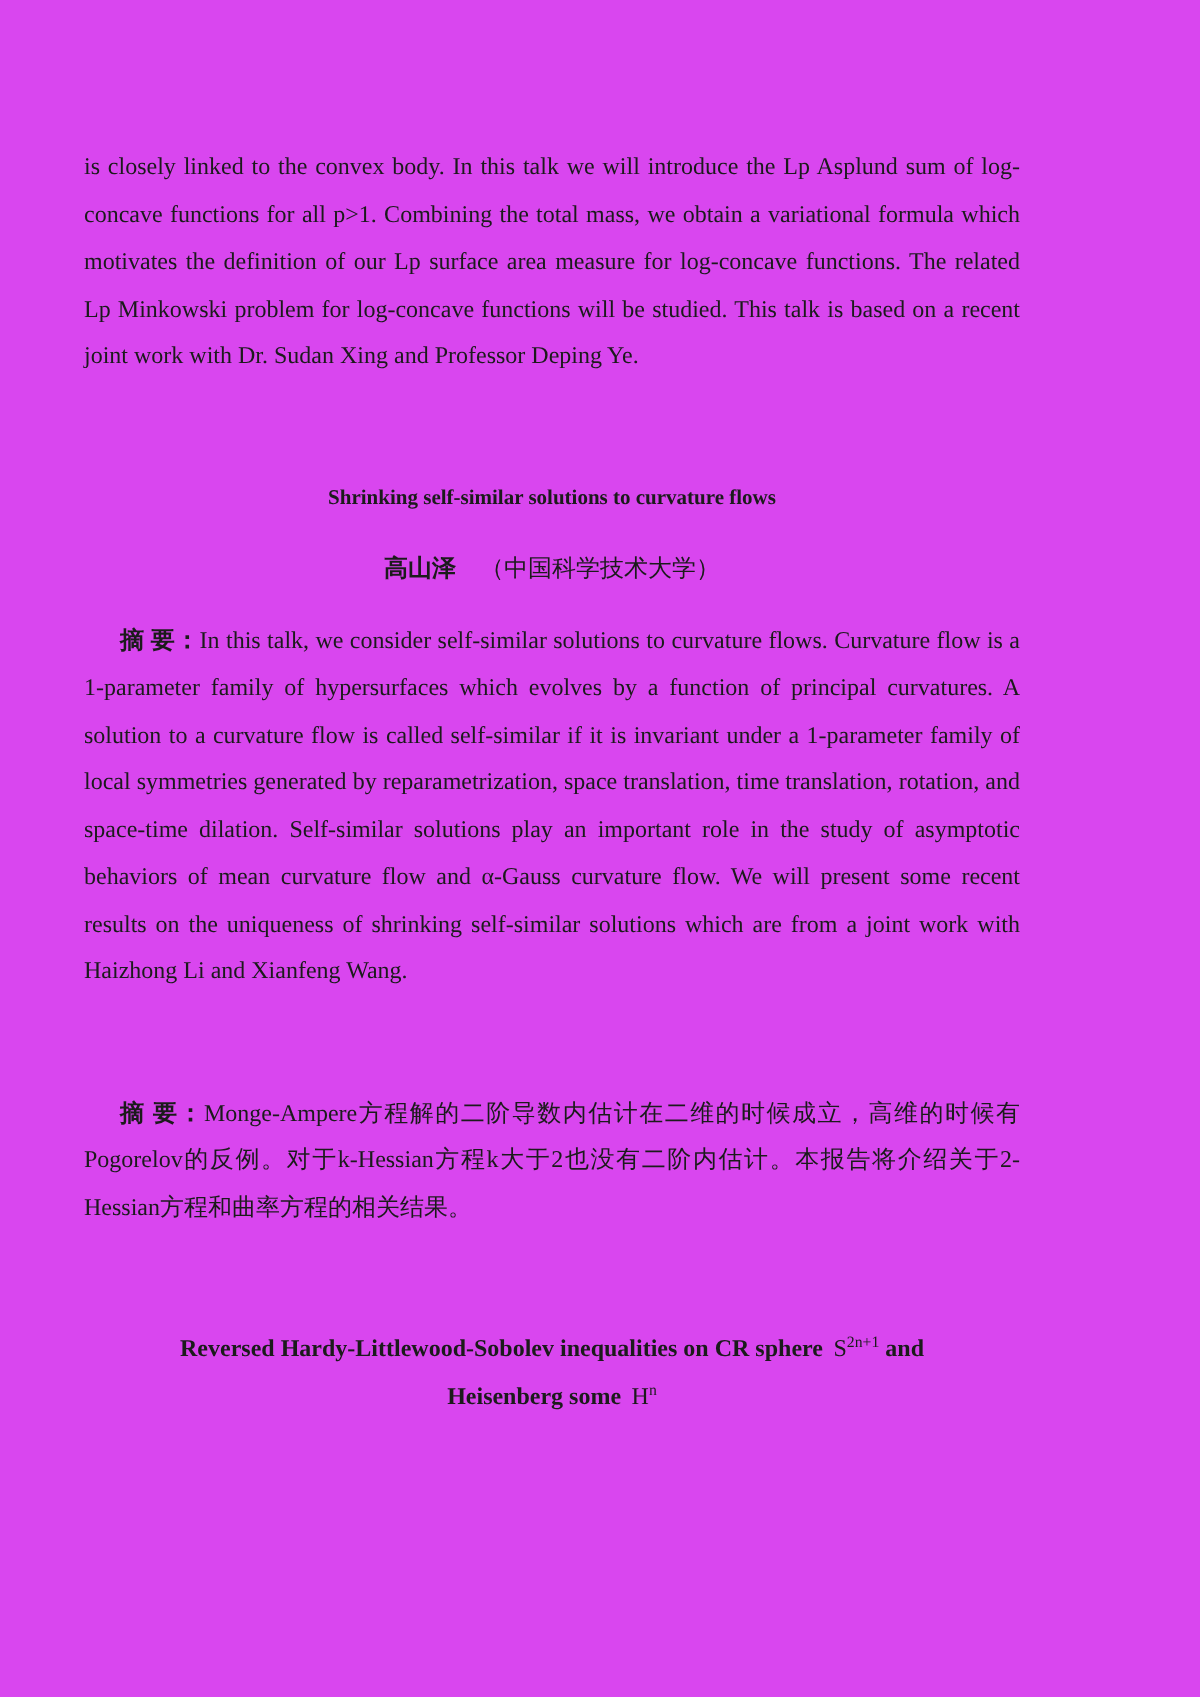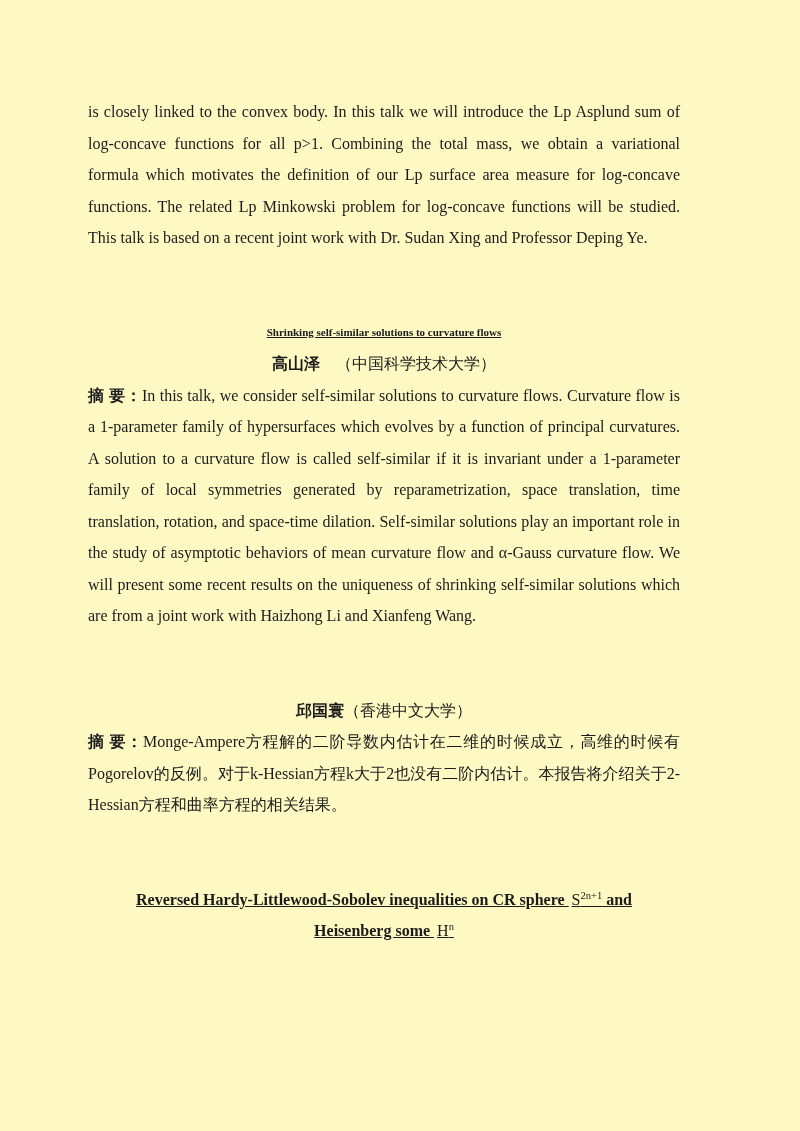--- a/index.html
+++ b/index.html
@@ -5,63 +5,62 @@
   html, body {
     margin: 0;
     padding: 0;
     background: #ffffff;
   }
   .page {
     position: relative;
     width: 800px;
     height: 1131px;
     margin: 0 auto;
-    background: #fef9c3;
+    background: #d946ef;
     box-sizing: border-box;
-    padding: 96px 120px 0 88px;
+    padding: 96px 120px 0 56px;
     font-family: "Liberation Serif", "DejaVu Serif", serif;
     font-size: 16px;
     line-height: 31.5px;
     color: #1b1b1b;
     overflow: hidden;
   }
   .para {
     margin: 0;
     text-align: justify;
     text-justify: inter-word;
   }
   .talk-section {
     margin-top: 63px;
   }
   .talk-title {
     margin: 0;
     text-align: center;
     font-weight: bold;
-    font-size: 11px;
+    font-size: 14px;
     line-height: 31.5px;
-    text-decoration: underline;
   }
   .speaker-line {
-    margin: 0;
+    margin: 16px;
     text-align: center;
   }
   .speaker-name {
     font-weight: bold;
   }
   .speaker-affiliation {
     font-weight: normal;
   }
   .abstract-label {
     font-weight: bold;
+    margin-left: 24px;
   }
   .title-line {
     text-align: center;
     font-weight: bold;
     line-height: 31.5px;
-    text-decoration: underline;
   }
   .title-line .bold {
     font-weight: bold;
   }
   .title-line .math {
     font-weight: normal;
     margin-left: 3px;
   }
   .title-line sup.math {
     margin-left: 0;
@@ -77,21 +76,20 @@
 
   <p class="para">is closely linked to the convex body. In this talk we will introduce the Lp Asplund sum of log-concave functions for all p&gt;1. Combining the total mass, we obtain a variational formula which motivates the definition of our Lp surface area measure for log-concave functions. The related Lp Minkowski problem for log-concave functions will be studied. This talk is based on a recent joint work with Dr. Sudan Xing and Professor Deping Ye.</p>
 
   <section class="talk-section">
     <h3 class="talk-title">Shrinking self-similar solutions to curvature flows</h3>
     <p class="speaker-line"><span class="speaker-name">高山泽</span><span class="speaker-affiliation">　</span><span class="speaker-affiliation">（中国科学技术大学）</span></p>
     <p class="para"><span class="abstract-label">摘 要：</span><span>In this talk, we consider self-similar solutions to curvature flows. Curvature flow is a 1-parameter family of hypersurfaces which evolves by a function of principal curvatures. A solution to a curvature flow is called self-similar if it is invariant under a 1-parameter family of local symmetries generated by reparametrization, space translation, time translation, rotation, and space-time dilation. Self-similar solutions play an important role in the study of asymptotic behaviors of mean curvature flow and α-Gauss curvature flow. We will present some recent results on the uniqueness of shrinking self-similar solutions which are from a joint work with Haizhong Li and Xianfeng Wang.</span></p>
   </section>
 
   <section class="talk-section">
-    <p class="speaker-line"><span class="speaker-name">邱国寰</span><span class="speaker-affiliation"></span><span class="speaker-affiliation">（香港中文大学）</span></p>
     <p class="para"><span class="abstract-label">摘 要：</span><span>Monge-Ampere方程解的二阶导数内估计在二维的时候成立，高维的时候有Pogorelov的反例。对于k-Hessian方程k大于2也没有二阶内估计。本报告将介绍关于2-Hessian方程和曲率方程的相关结果。</span></p>
   </section>
 
   <section class="talk-section">
     <div class="title-line"><span class="bold">Reversed Hardy-Littlewood-Sobolev inequalities on CR sphere </span><span class="math">S</span><sup class="math">2n+1</sup><span class="bold"> and</span></div>
     <div class="title-line"><span class="bold">Heisenberg some </span><span class="math">H</span><sup class="math">n</sup></div>
   </section>
 
 </div>
 

